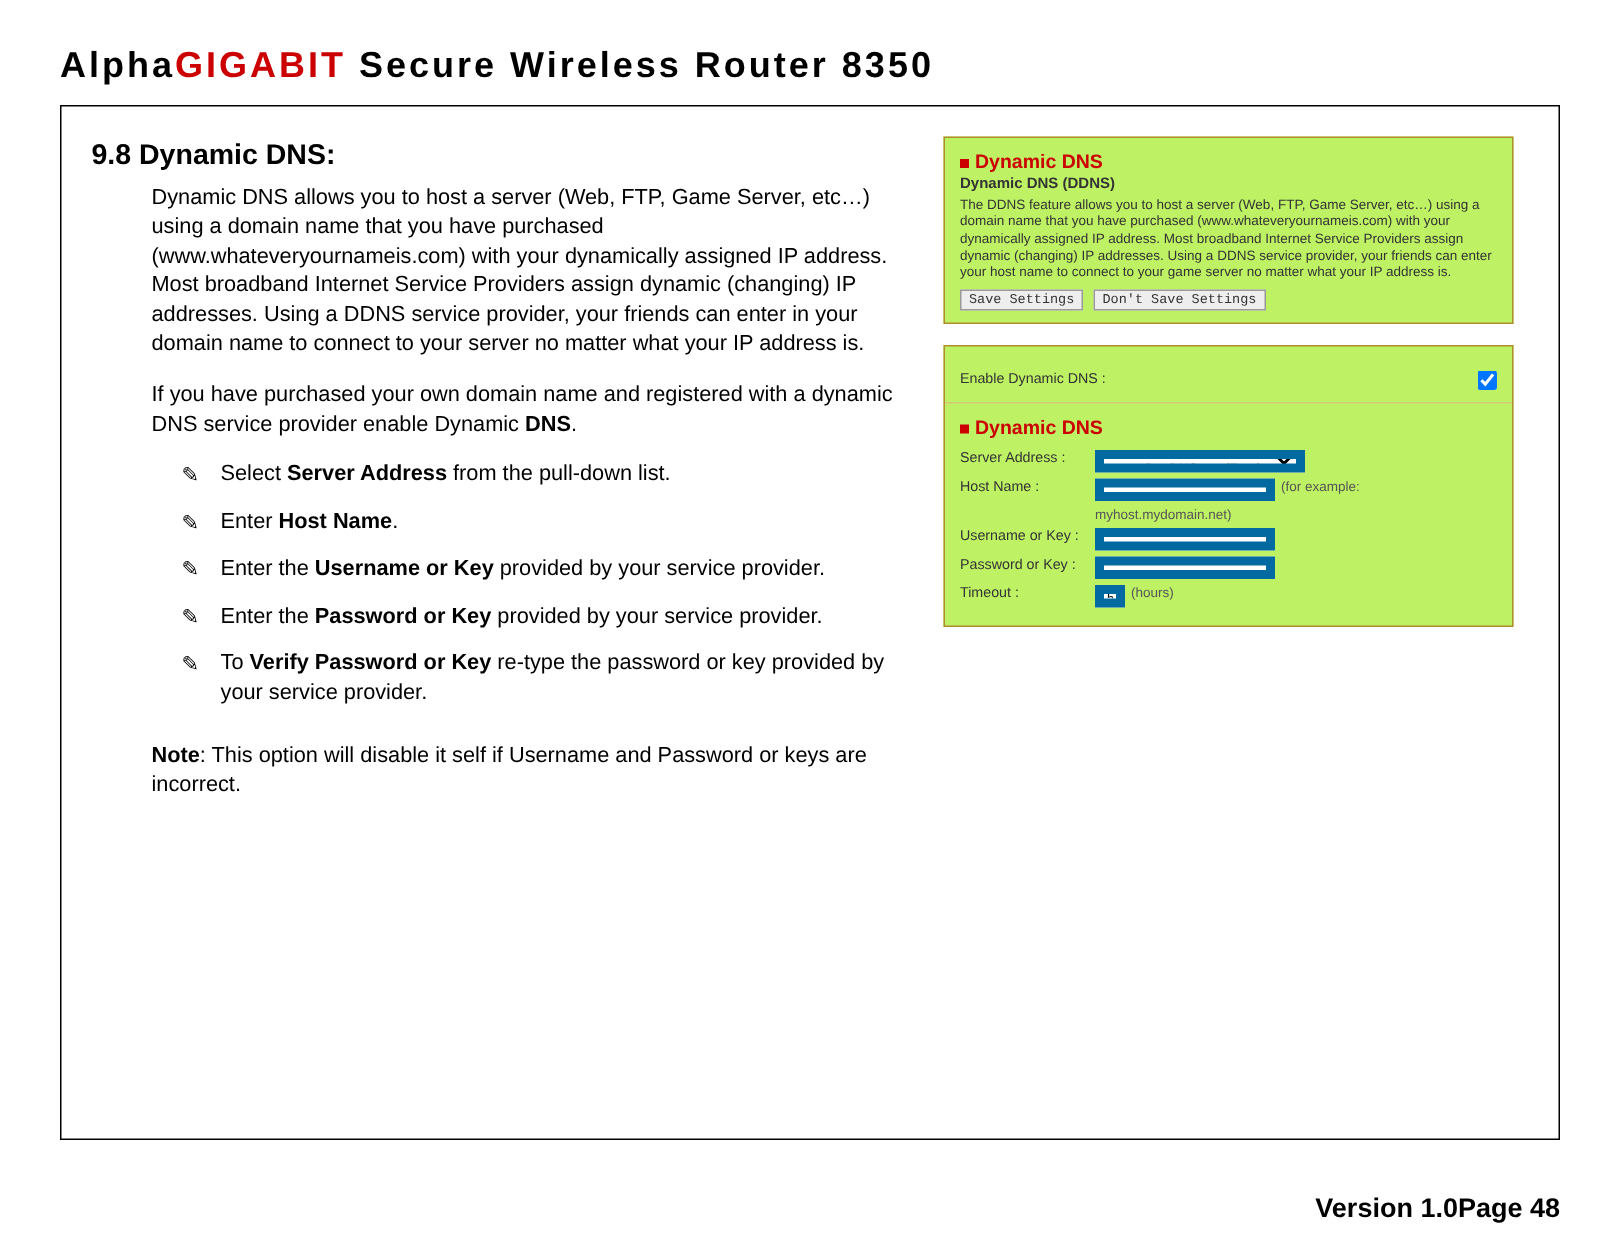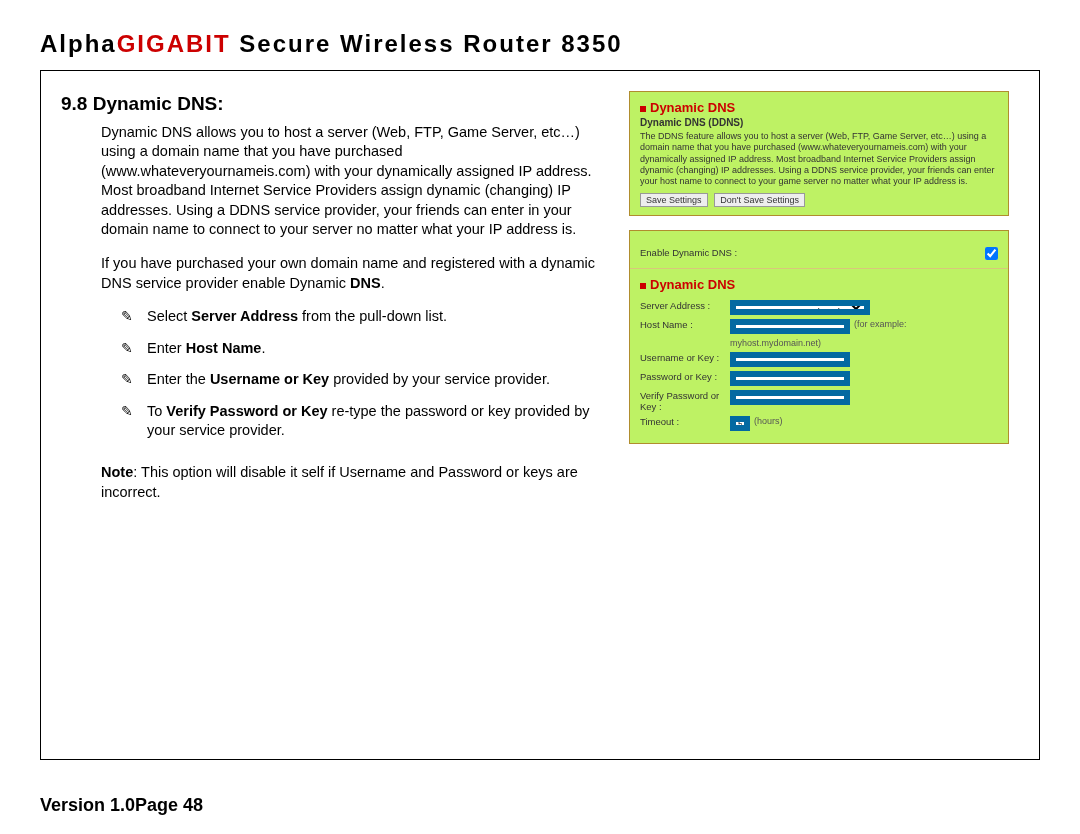--- a/index.html
+++ b/index.html
@@ -19,50 +19,51 @@
     .checklist li::before { content: "✎"; position: absolute; left: 0; top: 0; font-size: 14px; }
     .note-line { margin-left: 40px; margin-top: 22px; font-size: 14.5px; }
     .note-line b { font-weight: bold; }
     .right { width: 380px; }
     .panel { background: #bef264; border: 1px solid #b08d2e; font-size: 10px; color: #333; margin-bottom: 14px; padding: 8px 10px; }
     .panel .sec-title { color: #c00; font-weight: bold; font-size: 13px; }
     .panel .sec-title::before { content: ""; display: inline-block; width: 6px; height: 6px; background: #c00; margin-right: 4px; vertical-align: middle; }
     .panel .sub-title { font-weight: bold; font-size: 10px; color: #333; margin-top: 2px; }
     .panel .desc { font-size: 9px; line-height: 1.25; margin-top: 3px; color: #333; }
     .panel .btns { margin-top: 6px; }
-    .panel .btn { display: inline-block; border: 1px solid #999; background: #eee; font-size: 9px; padding: 1px 5px; margin-right: 4px; }
+    .panel .btn { display: inline-block; border: 1px solid #999; background: #eee; font-size: 9px; padding: 1px 5px; margin-right: 4px; font-family: Liberation Mono, monospace; }
     .panel .row { display: flex; align-items: flex-start; font-size: 9.5px; margin: 4px 0; }
     .panel .row .lbl { width: 90px; color: #333; }
     .panel .row input[type="text"], .panel .row select { border: 6px solid #0369a1; height: 15px; font-size: 9px; background: #fff; padding: 0 2px; }
     .panel .row .check { margin-left: auto; }
     .panel .hint { font-size: 9px; color: #555; margin-left: 4px; }
     .panel .hint-below { font-size: 9px; margin-left: 90px; color: #555; }
     .panel hr { border: none; border-top: 1px solid #d8c77a; margin: 8px -10px; }
     .timeout-in { width: 20px; }
-    .footer { position: absolute; left: 40px; right: 40px; bottom: 18px; display: flex; justify-content: flex-start; font-size: 18px; font-weight: bold; }
+    .footer { position: absolute; left: 40px; right: 40px; bottom: 18px; display: flex; justify-content: flex-end; font-size: 18px; font-weight: bold; }
   </style>
 </head>
 <body>
 
 <div class="page">
   <div class="title">
     <span class="black">Alpha</span><span class="red">GIGABIT</span><span class="black"> Secure Wireless Router 8350</span>
   </div>
   <div class="frame">
     <div class="content">
       <div class="left">
         <h2>9.8 Dynamic DNS:</h2>
         <p class="first">Dynamic DNS allows you to host a server (Web, FTP, Game Server, etc…) using a domain name that you have purchased (www.whateveryournameis.com) with your dynamically assigned IP address. Most broadband Internet Service Providers assign dynamic (changing) IP addresses. Using a DDNS service provider, your friends can enter in your domain name to connect to your server no matter what your IP address is.</p>
         <p>
           <span>If you have purchased your own domain name and registered with a dynamic DNS service provider enable Dynamic </span><b>DNS</b><span>.</span>
         </p>
         <ul class="checklist">
           <li><span>Select </span><b>Server Address</b><span>  from the pull-down list.</span></li>
           <li><span>Enter </span><b>Host Name</b><span>.</span></li>
           <li><span>Enter the </span><b>Username or Key</b><span> provided by your service provider.</span></li>
+          <li><span>Enter the </span><b>Password or Key</b><span> provided by your service provider.</span></li>
           <li><span>To </span><b>Verify Password or Key</b><span> re-type the password or key provided by your service provider.</span></li>
         </ul>
         <div class="note-line">
           <b>Note</b><span>:   </span><span>This option will disable it self if Username and Password or keys are incorrect.</span>
         </div>
       </div>
       <div class="right">
         <div class="panel">
           <div class="sec-title">Dynamic DNS</div>
           <div class="sub-title">Dynamic DNS (DDNS)</div>
@@ -93,24 +94,20 @@
           <div class="hint-below">myhost.mydomain.net)</div>
           <div class="row">
             <span class="lbl">Username or Key :</span>
             <input type="text" style="width: 120px;">
           </div>
           <div class="row">
             <span class="lbl">Password or Key :</span>
             <input type="text" style="width: 120px;">
           </div>
           <div class="row">
-            <span class="lbl">Verify Password or Key :</span>
-            <input type="text" style="width: 120px;">
-          </div>
-          <div class="row">
             <span class="lbl">Timeout :</span>
             <input type="text" class="timeout-in" value="576" style="">
             <span class="hint">(hours)</span>
           </div>
         </div>
       </div>
     </div>
   </div>
 </div>
 <div class="footer">

